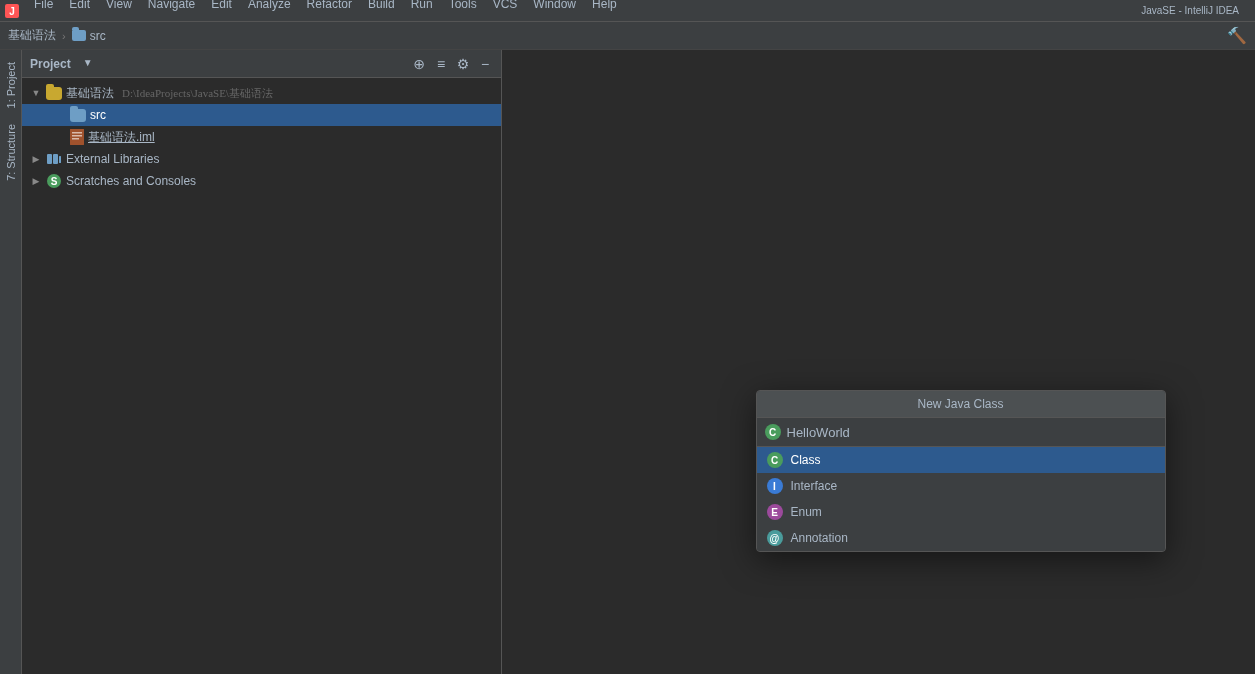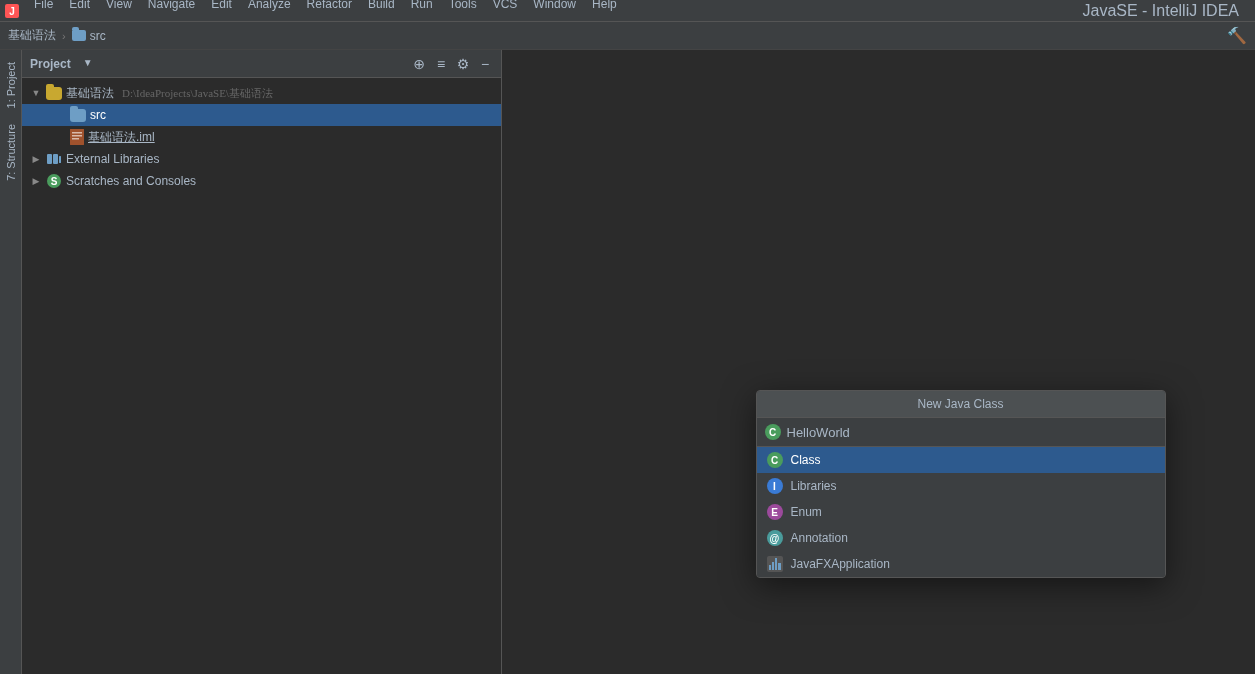--- a/index.html
+++ b/index.html
@@ -35,21 +35,21 @@
       padding: 0 8px;
       height: 36px;
       line-height: 22px;
       font-size: 12px;
       color: #a9b7c6;
       cursor: pointer;
       white-space: nowrap;
     }
     .menu-title {
       margin-left: auto;
-      font-size: 16px;
+      font-size: 10px;
       color: #a9b7c6;
       padding-right: 12px;
     }
 
     
     .breadcrumb-bar {
       background: #3c3f41;
       height: 28px;
       display: flex;
       align-items: center;
@@ -496,35 +496,26 @@
         <input class="dialog-input" type="text" value="HelloWorld" style="">
       </div>
 
       <div class="dialog-list">
         <div class="dialog-list-item selected">
           <div class="list-icon green">C</div>
           <span>Class</span>
         </div>
         <div class="dialog-list-item">
           <div class="list-icon blue">I</div>
-          <span>Libraries</span>
+          <span>Interface</span>
         </div>
         <div class="dialog-list-item">
           <div class="list-icon purple">E</div>
           <span>Enum</span>
         </div>
         <div class="dialog-list-item">
           <div class="list-icon teal">@</div>
           <span>Annotation</span>
         </div>
-        <div class="dialog-list-item">
-          <div class="javafx-icon">
-            <div class="javafx-bar" style="height: 40%;"></div>
-            <div class="javafx-bar" style="height: 70%;"></div>
-            <div class="javafx-bar" style="height: 100%;"></div>
-            <div class="javafx-bar" style="height: 55%;"></div>
-          </div>
-          <span>JavaFXApplication</span>
-        </div>
       </div>
     </div>
   </div>
 </div>
 
 </body></html>

